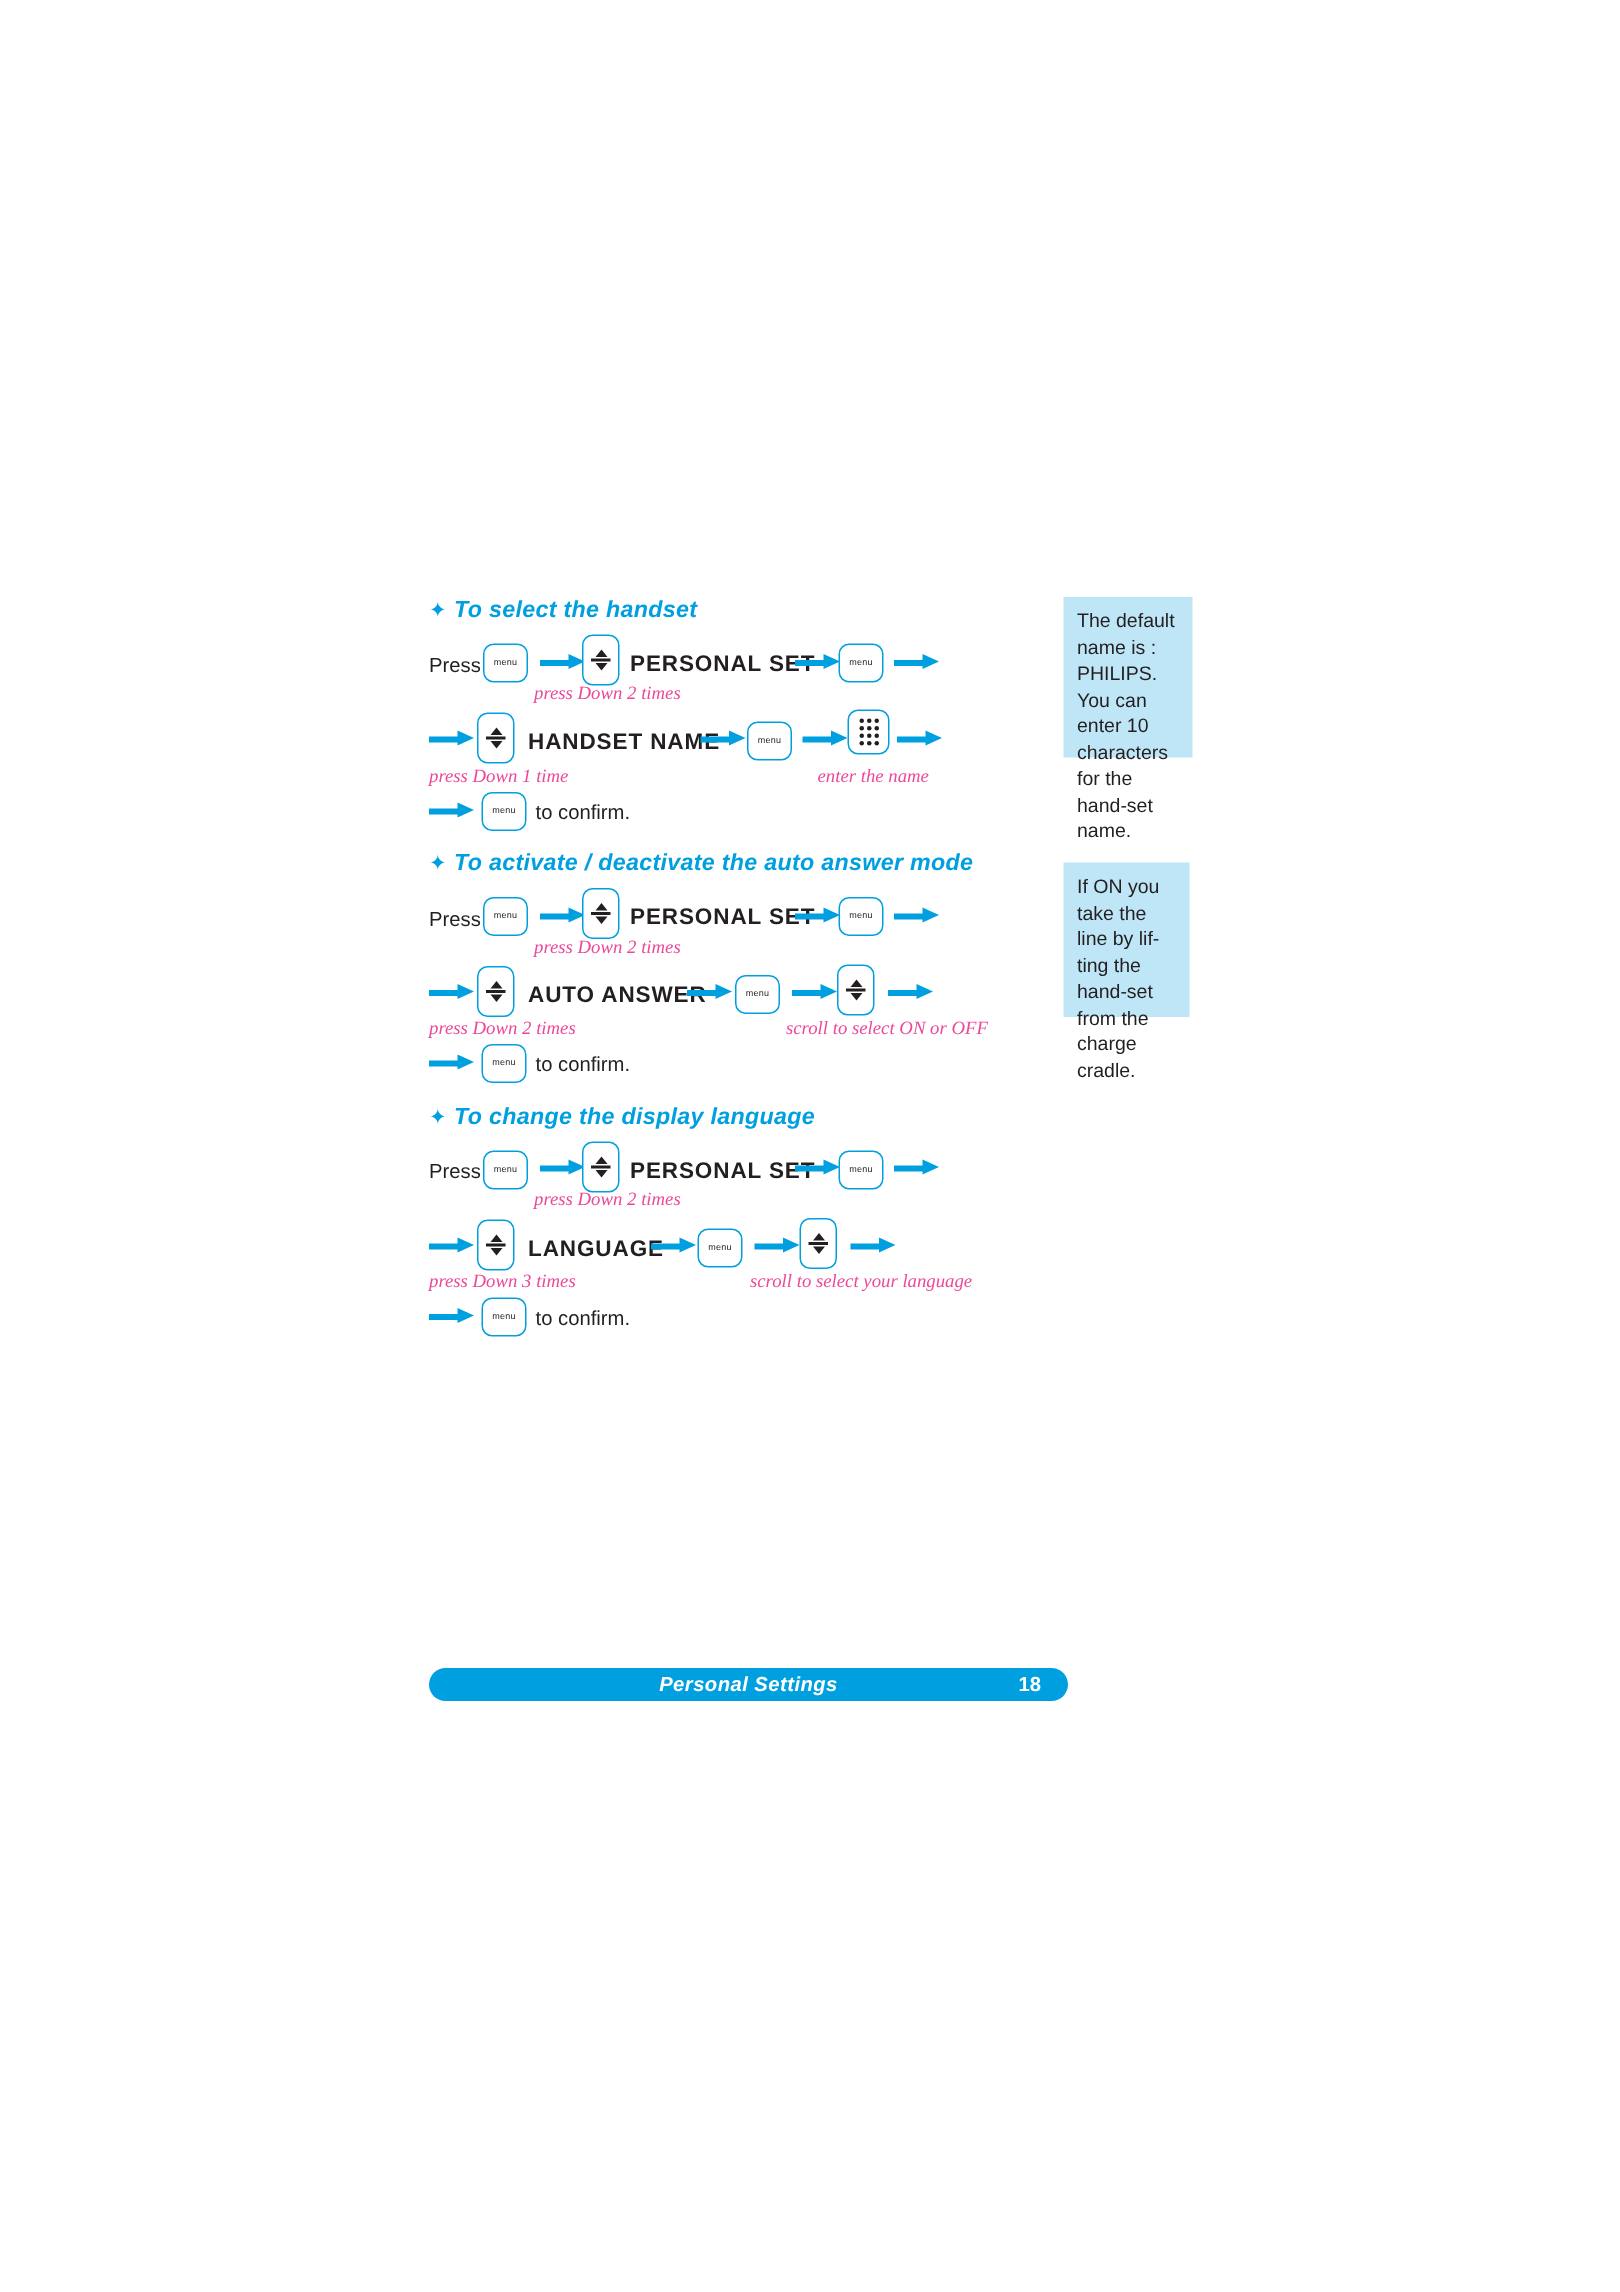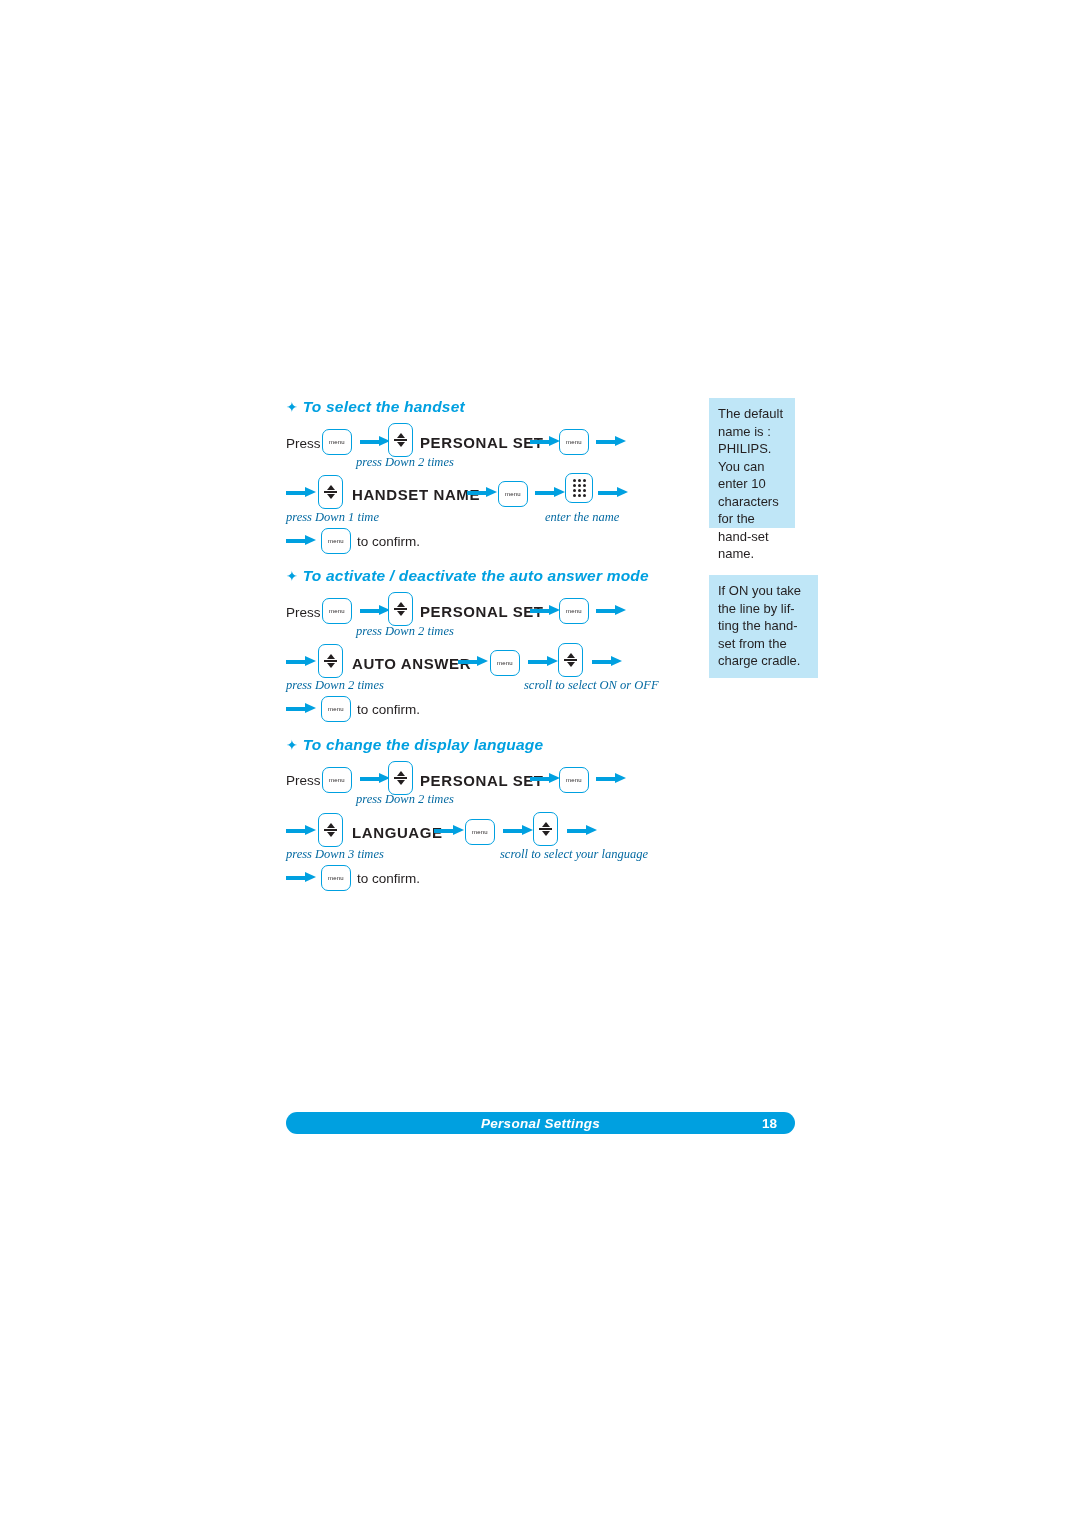--- a/index.html
+++ b/index.html
@@ -42,21 +42,21 @@
 
   .press-label {
     font-size: 13.5px;
     color: #231f20;
     font-family: "Liberation Sans", sans-serif;
     white-space: nowrap;
   }
   .caption {
     font-size: 12.5px;
     font-style: italic;
-    color: #0369a1;
+    color: #ec4899;
     font-family: "Liberation Serif", serif;
     white-space: nowrap;
   }
   .bold-label {
     font-size: 15px;
     font-weight: bold;
     color: #231f20;
     letter-spacing: 0.6px;
     white-space: nowrap;
     font-family: "Liberation Sans", sans-serif;
@@ -174,21 +174,21 @@
     line-height: 17.5px;
     color: #231f20;
     font-family: "Liberation Sans", sans-serif;
   }
 
   
   .footer-bar {
     position: absolute;
     left: 286px;
     top: 1112px;
-    width: 509px;
+    width: 426px;
     height: 22px;
     background: #00a0e0;
     border-radius: 11px;
   }
   .footer-title {
     position: absolute;
     left: 0; right: 0;
     top: 50%;
     transform: translateY(-50%);
     text-align: center;
@@ -438,21 +438,21 @@
   <div class="abs caption" style="left:286px; top:847px;font-family:Liberation Serif, serif;">press Down  3 times</div>
   <div class="abs caption" style="left:500px; top:847px;">scroll to select your language</div>
 
   <div class="arrow" style="left:286px; top:872px;">
       <div class="shaft"></div>
       <div class="head"></div>
     </div>
   <div class="key menu" style="left:321px; top:865px;"></div>
   <div class="abs press-label" style="left:357px; top:871px;">to confirm.</div>
 
-  <div class="note" style="left:709px; top:398px; width:86px; height:130px;">The default name is : PHILIPS. You can enter 10 characters for the hand-set name.</div>
-  <div class="note" style="left:709px; top:575px; width:109px; height:103px;">If ON you take the line by lif-ting the hand-set from the charge cradle.</div>
+  <div class="note" style="left:709px; top:398px; width:86px; height:107px;">The default name is : PHILIPS. You can enter 10 characters for the hand-set name.</div>
+  <div class="note" style="left:709px; top:575px; width:84px; height:103px;">If ON you take the line by lif-ting the hand-set from the charge cradle.</div>
 
   <div class="footer-bar">
     <div class="footer-title">Personal Settings</div>
     <div class="footer-page">18</div>
   </div>
 
 </div>
 
 </body></html>

